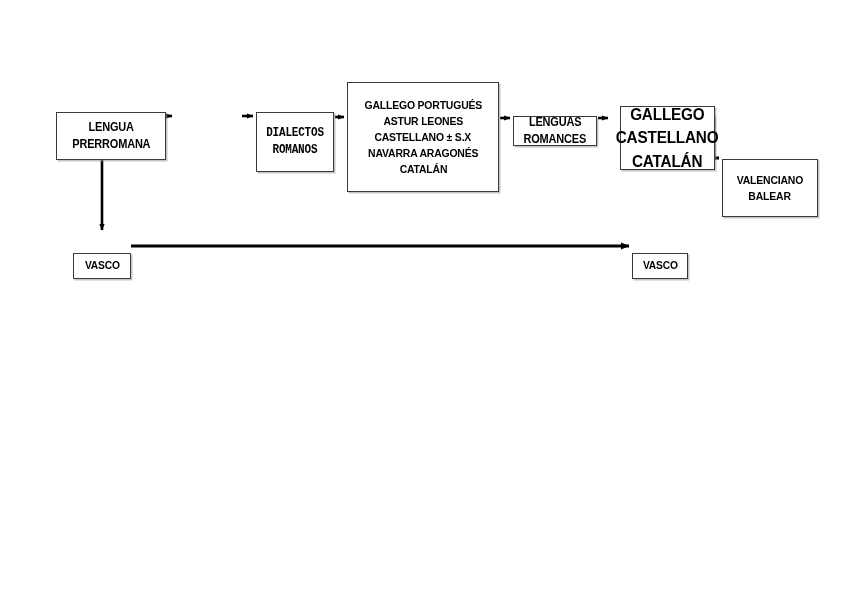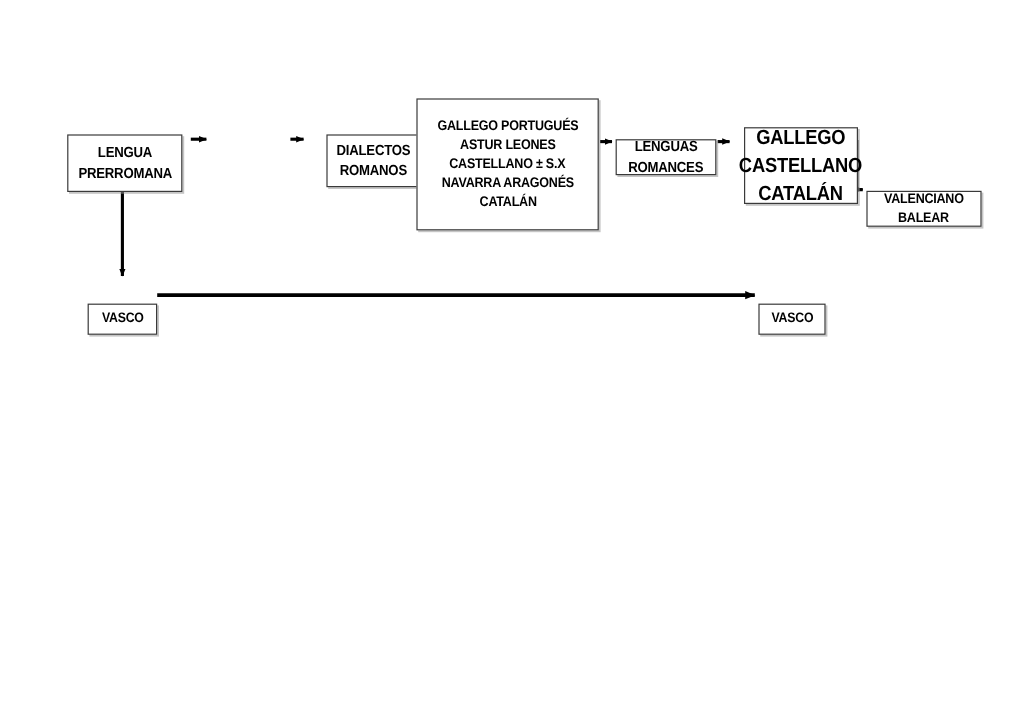--- a/index.html
+++ b/index.html
@@ -39,27 +39,27 @@
   }
   .svg-layer {
     position: absolute;
     left: 0;
     top: 0;
     width: 848px;
     height: 599px;
     pointer-events: none;
   }
   
-  #n-prerromana { left: 56px;  top: 92px;  width: 96px; height: 48px;  font-size: 12.2px; }
+  #n-prerromana { left: 56px;  top: 92px;  width: 110px; height: 48px;  font-size: 12.2px; }
   #n-latin      { left: 175px; top: 92px;  width: 66px;  height: 48px;  font-size: 12.2px; }
-  #n-dialectos  { left: 272px; top: 92px;  width: 78px;  height: 44px;  font-size: 12.2px; }
+  #n-dialectos  { left: 256px; top: 92px;  width: 78px;  height: 60px;  font-size: 12.2px; font-family: Liberation Mono, monospace; }
   #n-central    { left: 347px; top: 62px;  width: 152px; height: 110px; font-size: 11.6px; }
   #n-romances   { left: 513px; top: 96px;  width: 84px;  height: 30px;  font-size: 12.2px; }
   #n-gallego    { left: 620px; top: 86px;  width: 95px;  height: 64px;  font-size: 17px; }
-  #n-valenciano { left: 722px; top: 139px; width: 96px;  height: 30px;  font-size: 11.6px; }
+  #n-valenciano { left: 722px; top: 139px; width: 96px;  height: 58px;  font-size: 11.6px; }
   #n-vasco-l    { left: 73px;  top: 233px; width: 58px;  height: 26px;  font-size: 11.4px; }
   #n-vasco-r    { left: 632px; top: 233px; width: 56px;  height: 26px;  font-size: 11.4px; }
 </style>
 </head>
 <body>
 
 <div id="canvas">
 
   <svg class="svg-layer" viewBox="0 0 848 599" xmlns="http://www.w3.org/2000/svg">
     <defs>

